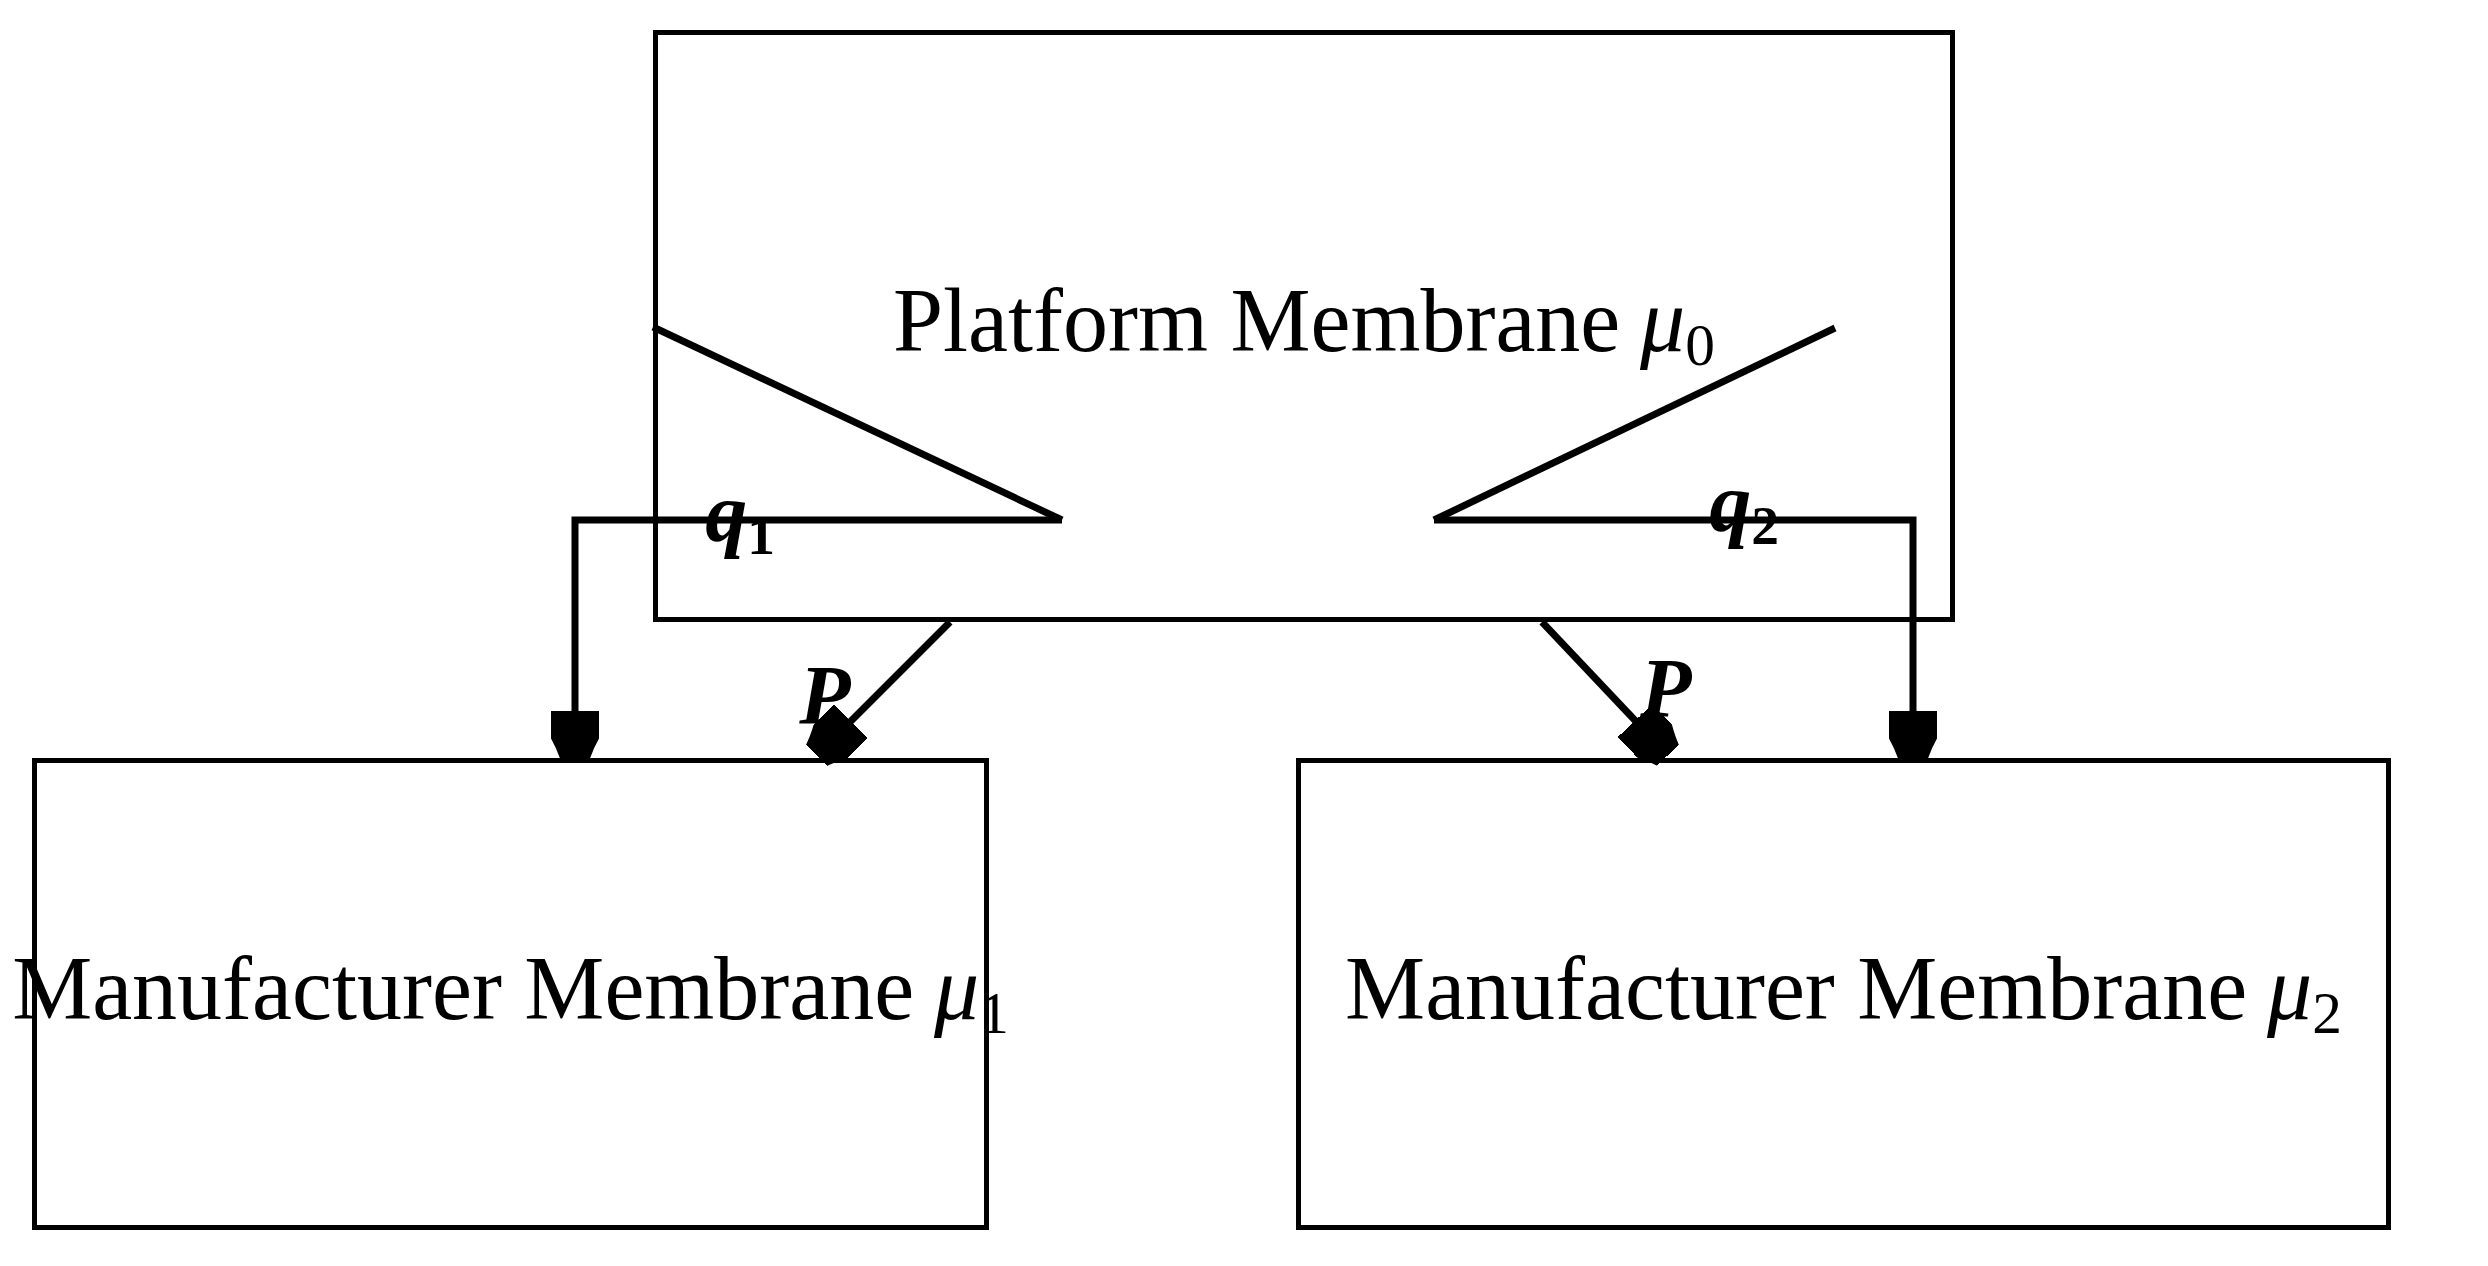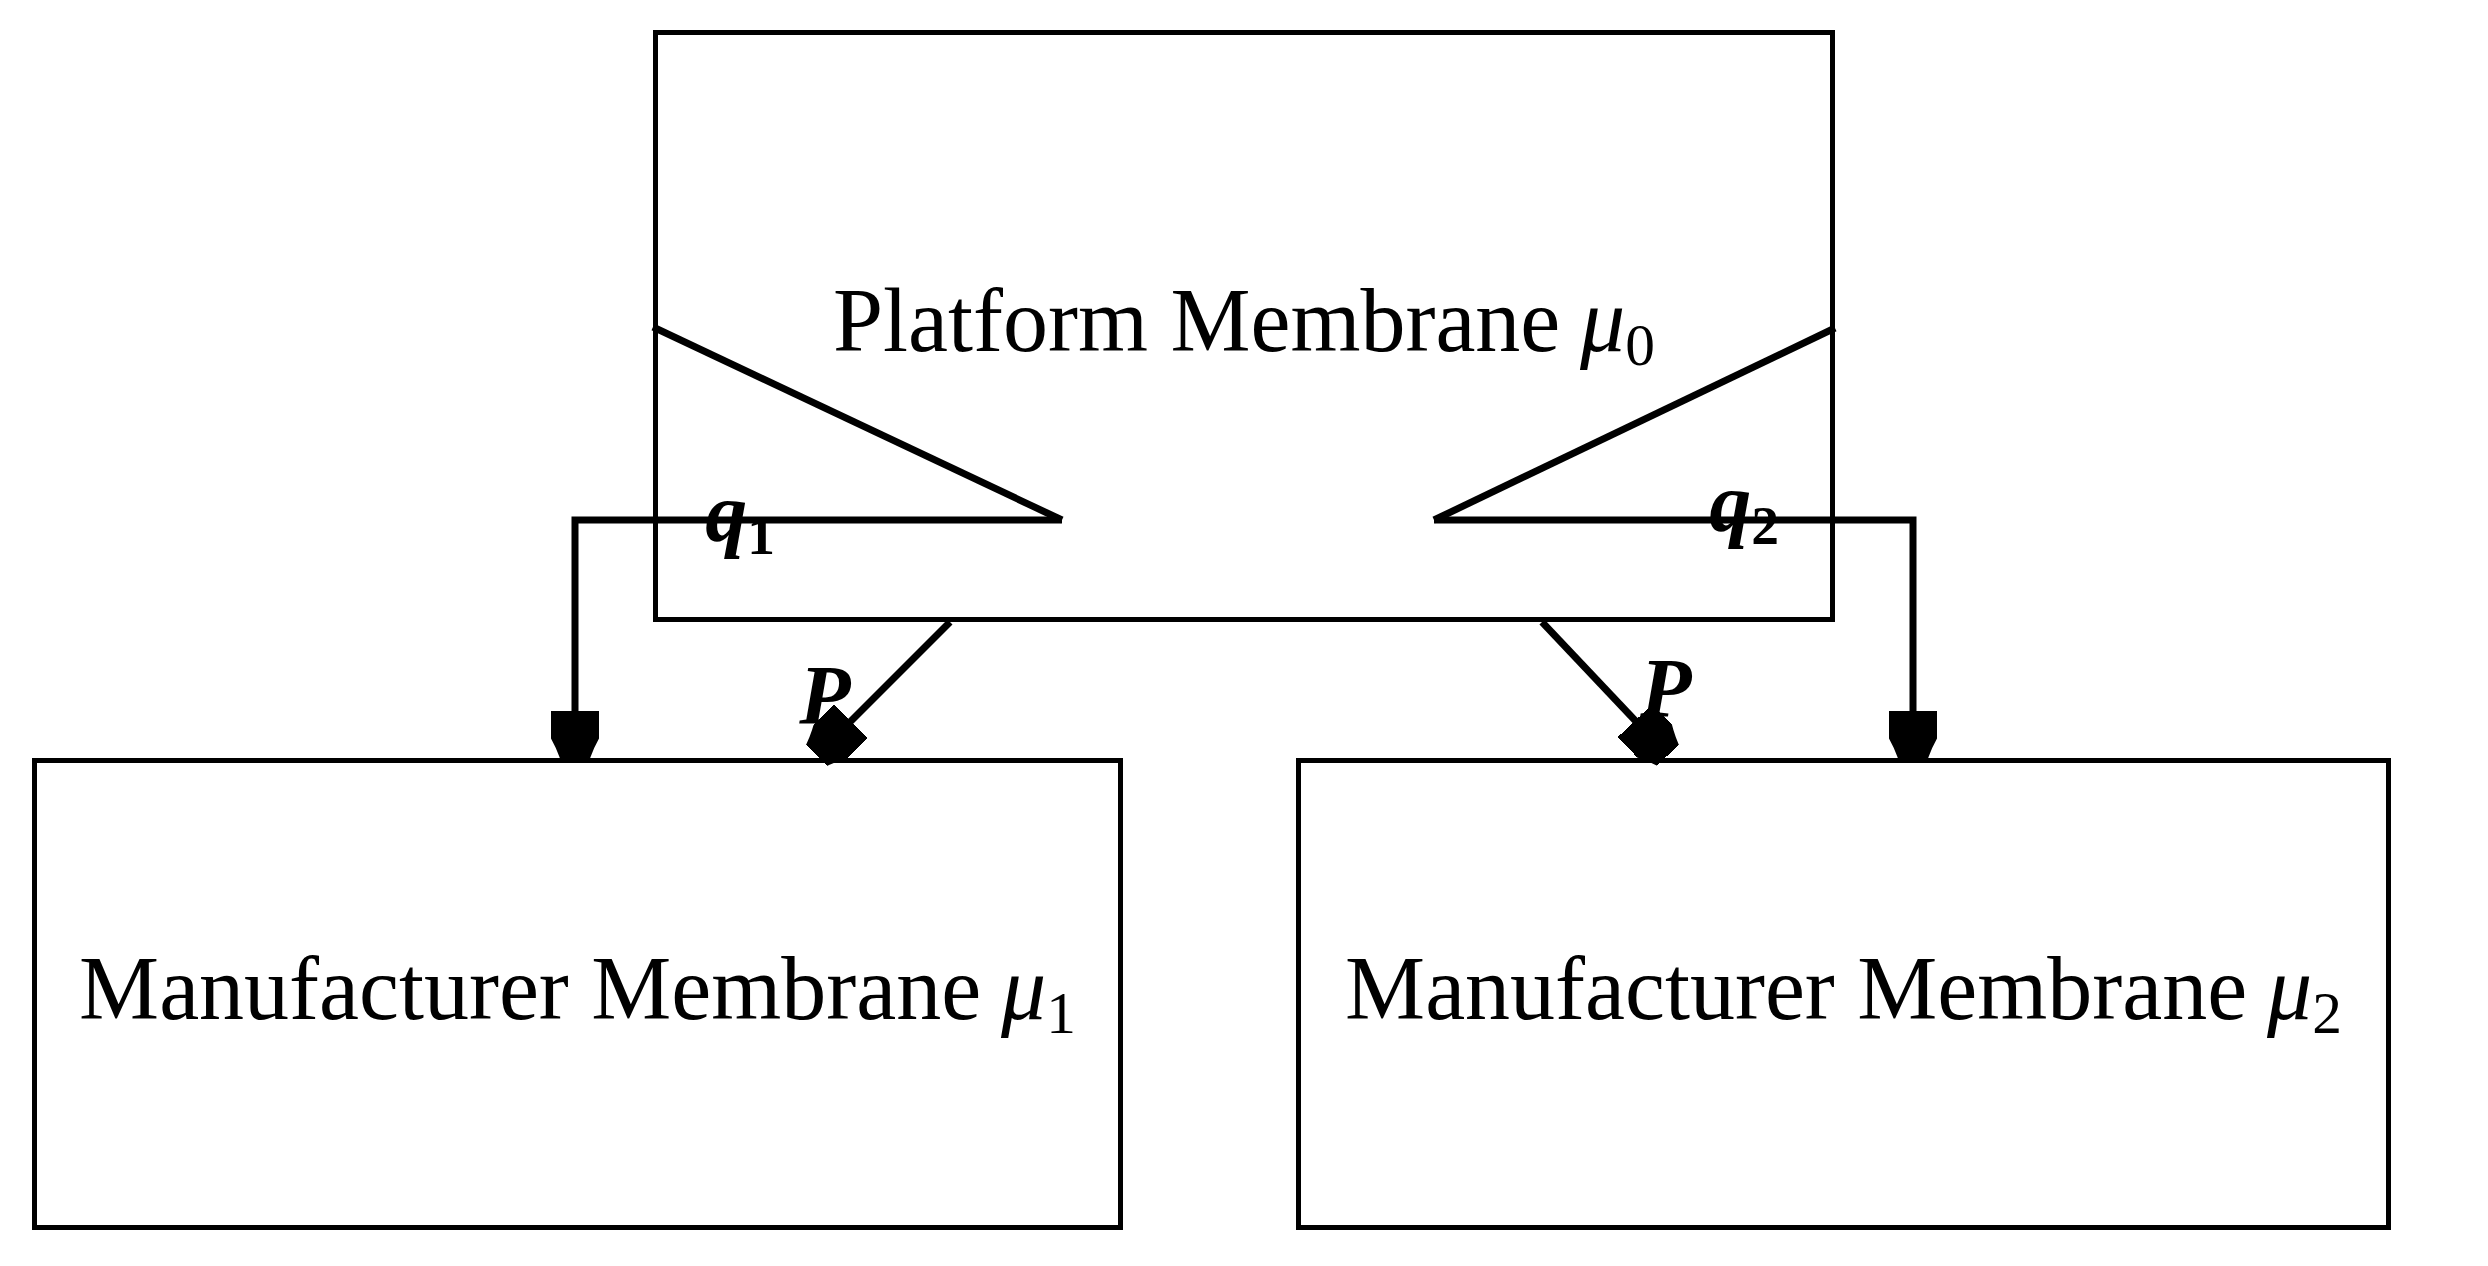--- a/index.html
+++ b/index.html
@@ -29,22 +29,22 @@
   }
   .box {
     position: absolute;
     border: 5px solid var(--line, #000000);
     background: transparent;
     display: flex;
     align-items: center;
     justify-content: center;
     z-index: 2;
   }
-  .box-platform      { left: 653px;  top: 30px;  width: 1182px; height: 592px; }
-  .box-manufacturer1 { left: 32px;   top: 758px; width: 1091px; height: 472px; text-align: center; }
+  .box-platform      { left: 653px;  top: 30px;  width: 1302px; height: 592px; }
+  .box-manufacturer1 { left: 32px;   top: 758px; width: 957px; height: 472px; text-align: center; }
   .box-manufacturer2 { left: 1296px; top: 758px; width: 1095px; height: 472px; }
   .box-label {
     font-size: 90px;
     line-height: 1;
     white-space: nowrap;
     color: var(--line, #000000);
   }
   .sym { font-style: italic; margin-left: 0.22em; }
   .sub { font-size: 0.66em; vertical-align: -0.24em; font-style: normal; }
   .flow-label {

